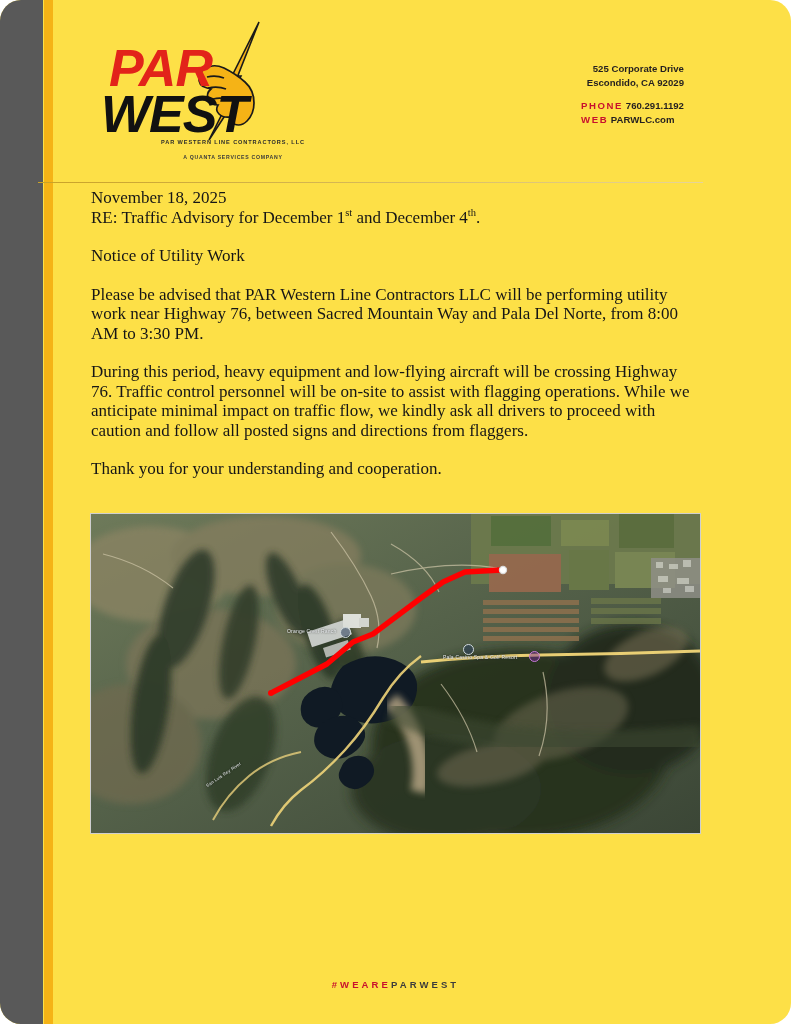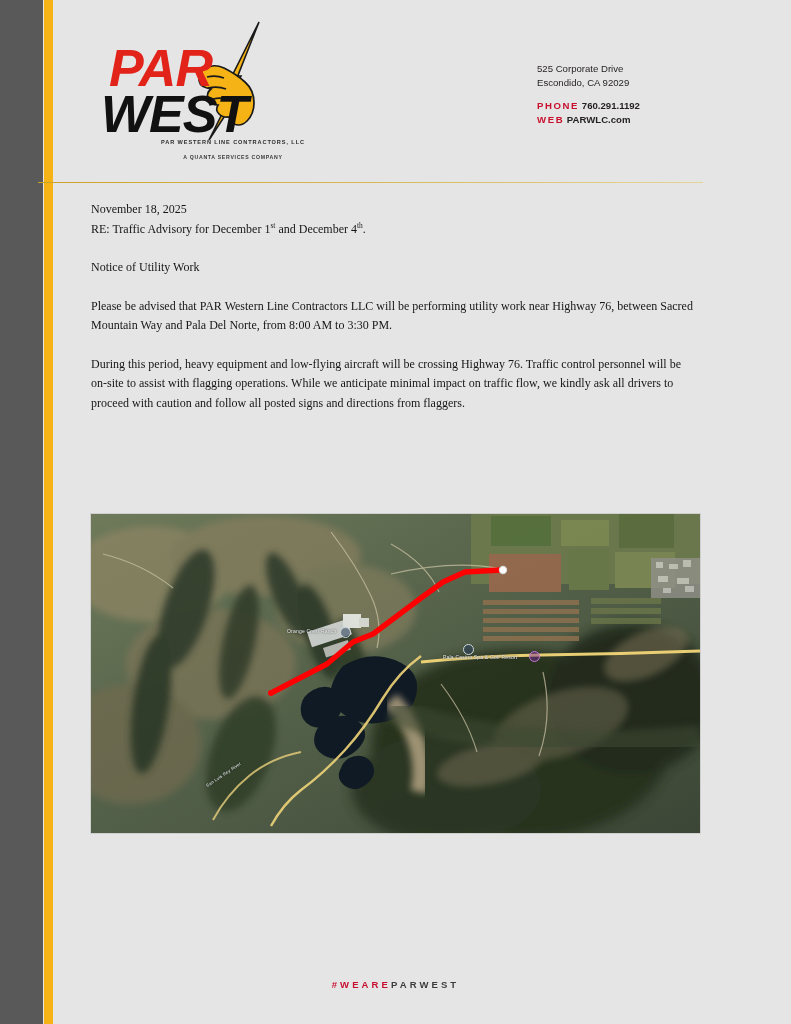--- a/index.html
+++ b/index.html
@@ -7,22 +7,23 @@
     padding: 0;
     background: #ffffff;
   }
   body {
     font-family: "Liberation Serif", serif;
   }
   .page {
     position: relative;
     width: 791px;
     height: 1024px;
-    background: #e5e5e5;
+    background: #fde047;
     overflow: hidden;
+    border-radius: 21px;
   }
   
   .edge-gray {
     position: absolute;
     left: 0; top: 0;
     width: 43px; height: 1024px;
     background: #595959;
   }
   .edge-gold {
     position: absolute;
@@ -67,45 +68,46 @@
     white-space: nowrap;
   }
   .contact {
     position: absolute;
     left: 484px; top: 62px;
     font-family: "Liberation Sans", sans-serif;
     font-size: 9.6px;
     line-height: 13.5px;
     color: #231f20;
   }
-  .contact .addr { font-weight: normal; }
+  .contact .addr { font-weight: bold; text-align: right; }
   .contact .spacer { height: 10px; }
   .contact .lbl {
     color: #c8102e;
     font-weight: bold;
     letter-spacing: 1.6px;
+    margin-left: 44px;
   }
   .contact .val {
     color: #231f20;
     font-weight: bold;
     text-align: center;
   }
   .rule {
     position: absolute;
     left: 38px; top: 182px;
     width: 665px; height: 1px;
     background: linear-gradient(to right, #c9a227 0%, #d8bb5c 55%, #e6d49a 100%);
   }
   
   .letter {
     position: absolute;
-    left: 91px; top: 200px;
+    left: 91px; top: 188px;
     width: 608px;
     font-family: "Liberation Serif", serif;
-    font-size: 12px;
+    font-size: 17px;
     line-height: 19.5px;
     color: #161616;
   }
   .letter p { margin: 0 0 19px 0; }
   .letter p.tight { margin-bottom: 0; }
   .letter sup { font-size: 0.62em; vertical-align: super; line-height: 0; }
   
   .map-wrap {
     position: absolute;
     left: 91px; top: 514px;
@@ -203,20 +205,21 @@
   <div class="rule"></div>
 
   <div class="letter">
     <p class="tight">November 18, 2025</p>
     <p>
       <span>RE: Traffic Advisory for December 1</span><sup>st</sup><span> and December 4</span><sup>th</sup><span>.</span>
     </p>
     <p>Notice of Utility Work</p>
     <p>Please be advised that PAR Western Line Contractors LLC will be performing utility work near Highway 76, between Sacred Mountain Way and Pala Del Norte, from 8:00 AM to 3:30 PM.</p>
     <p>During this period, heavy equipment and low-flying aircraft will be crossing Highway 76. Traffic control personnel will be on-site to assist with flagging operations. While we anticipate minimal impact on traffic flow, we kindly ask all drivers to proceed with caution and follow all posted signs and directions from flaggers.</p>
+    <p>Thank you for your understanding and cooperation.</p>
   </div>
 
   <div class="map-wrap">
     <svg class="map-svg" viewBox="0 0 609 319" preserveAspectRatio="none">
       <defs>
         <linearGradient id="terrA" x1="0" y1="0" x2="1" y2="1">
           <stop offset="0%" stop-color="#6e7a5a"></stop>
           <stop offset="45%" stop-color="#55624a"></stop>
           <stop offset="100%" stop-color="#3b4636"></stop>
         </linearGradient>

